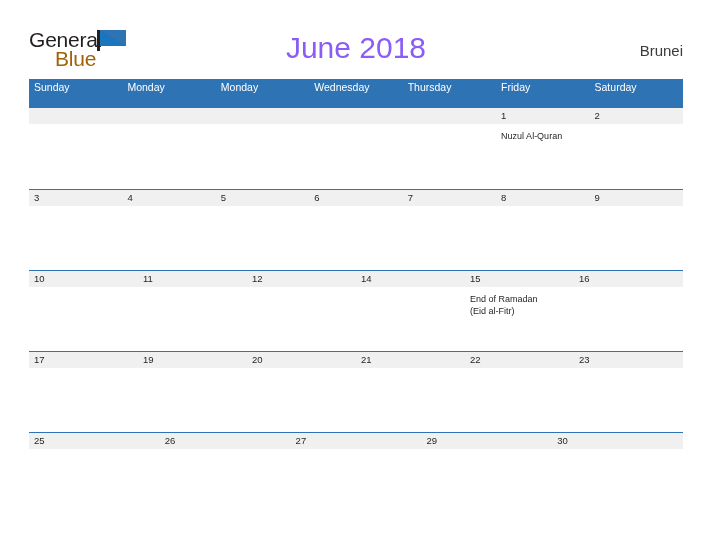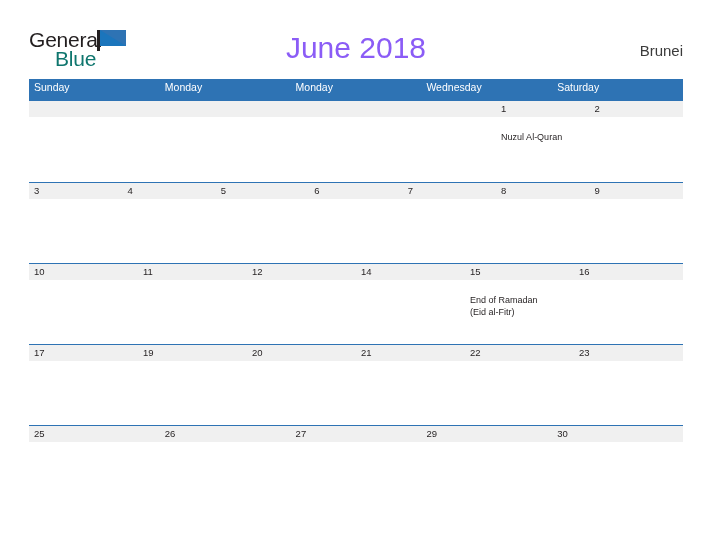--- a/index.html
+++ b/index.html
@@ -47,21 +47,21 @@
     color: #231f20;
     letter-spacing: -0.2px;
     font-family: "Liberation Sans", sans-serif;
   }
   .logo-blue {
     position: absolute;
     left: 26px;
     top: 19px;
     font-size: 21px;
     line-height: 23px;
-    color: #0f766e;
+    color: #a16207;
     letter-spacing: -0.2px;
     font-family: "Liberation Sans", sans-serif;
   }
   .logo-flag {
     position: absolute;
     left: 68px;
     top: 2px;
     width: 29px;
     height: 21px;
   }
@@ -95,21 +95,21 @@
   .calendar {
     position: absolute;
     left: 29px;
     top: 79px;
     width: 654px;
   }
 
   .weekday-row {
     display: flex;
     width: 654px;
-    height: 22px;
+    height: 29px;
     background: #2e73b4;
   }
   .weekday-cell {
     flex: 1 1 0;
     height: 17px;
     box-sizing: border-box;
     padding-left: 5px;
     color: #ffffff;
     font-size: 10.5px;
     line-height: 17px;
@@ -153,21 +153,21 @@
   .day-number {
     display: block;
     height: 16px;
     font-size: 9.5px;
     line-height: 16px;
     color: #231f20;
     font-family: "Liberation Sans", sans-serif;
   }
   .day-events {
     display: block;
-    padding-top: 14px;
+    padding-top: 6px;
   }
   .event {
     display: block;
     font-size: 9px;
     line-height: 12px;
     color: #231f20;
     font-family: "Liberation Sans", sans-serif;
     white-space: nowrap;
   }
   .day-cell.empty .day-number {
@@ -198,20 +198,22 @@
     <div class="country">Brunei</div>
   </div>
 
   <div class="calendar">
 
     <div class="weekday-row">
       <div class="weekday-cell">Sunday</div>
       <div class="weekday-cell">Monday</div>
       <div class="weekday-cell">Monday</div>
       <div class="weekday-cell">Wednesday</div>
+      <div class="weekday-cell">Thursday</div>
+      <div class="weekday-cell">Friday</div>
       <div class="weekday-cell">Saturday</div>
     </div>
 
     <div id="weeks-container">
         <div class="week-row">
           <div class="day-band"></div>
           <div class="week-cells">
             <div class="day-cell empty">
               <span class="day-number"></span>
             </div>

